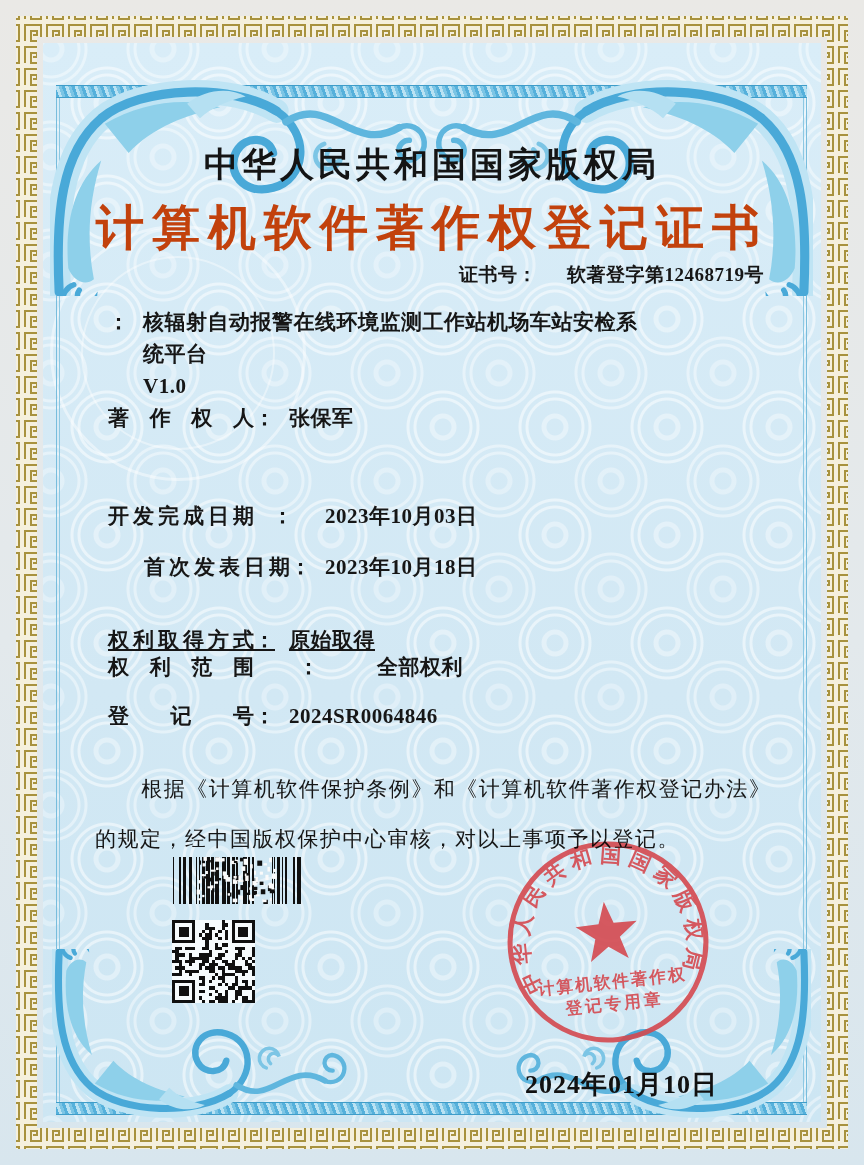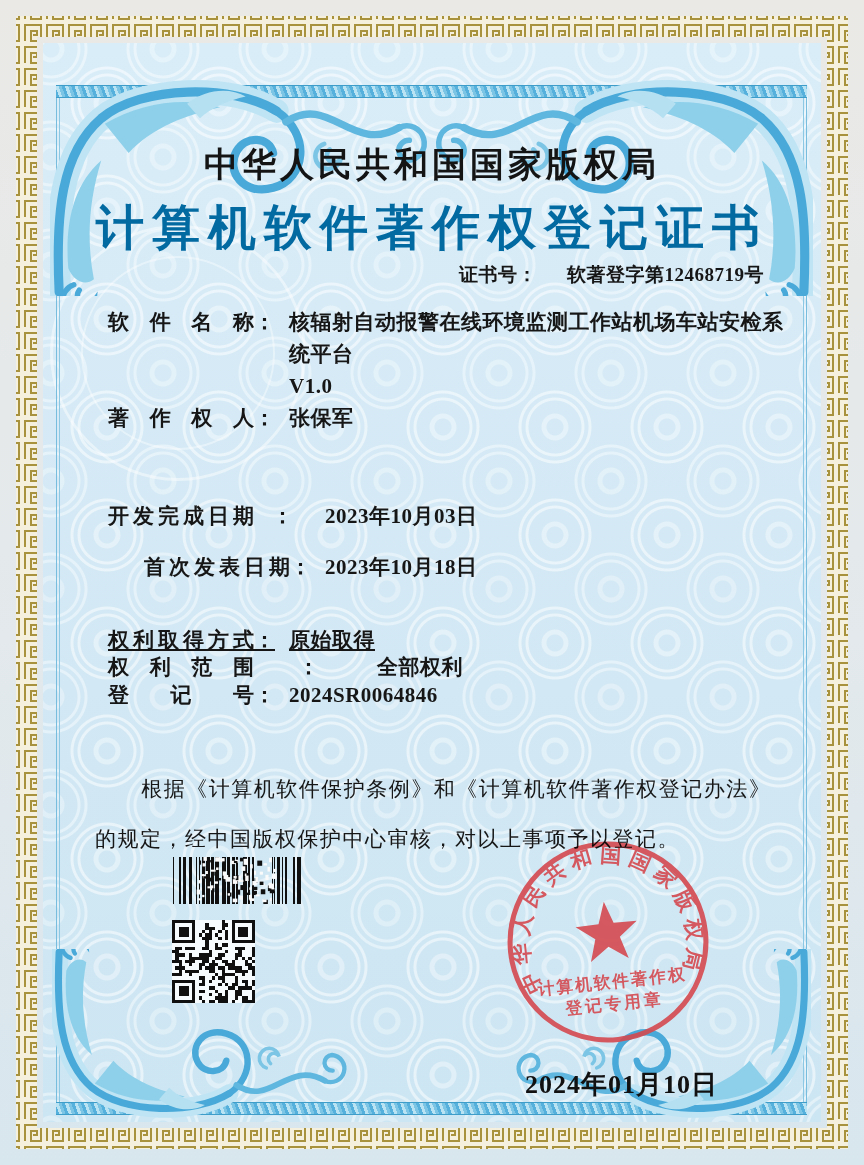--- a/index.html
+++ b/index.html
@@ -36,28 +36,28 @@
   .band-top{top:85px;} .band-bottom{bottom:50px;}
   
   .fl{position:absolute;z-index:5;pointer-events:none;}
   .fl-tl{left:50px;top:76px;width:384px;height:220px;}
   .fl-tr{right:51px;top:76px;width:384px;height:220px;transform:scaleX(-1);}
   .fl-bl{left:52px;bottom:44px;width:300px;height:172px;transform:scaleY(-1);}
   .fl-br{right:53px;bottom:44px;width:300px;height:172px;transform:scale(-1,-1);}
   
   .content{position:absolute;inset:0;z-index:6;}
   .authority{left:0;width:864px;top:142px;text-align:center;font-size:34px;font-weight:bold;letter-spacing:4px;color:#141414;}
-  .cert-title{left:0;width:864px;top:196px;text-align:center;font-size:48px;font-weight:bold;letter-spacing:8px;color:#0369a1;}
+  .cert-title{left:0;width:864px;top:196px;text-align:center;font-size:48px;font-weight:bold;letter-spacing:8px;color:#c2410c;}
   .cert-no{right:100px;top:262px;font-size:19px;font-weight:bold;letter-spacing:.5px;}
   .cert-no .num{margin-left:30px;}
   .frow{left:108px;right:58px;display:flex;align-items:flex-start;font-size:21px;font-weight:bold;line-height:32px;}
   .flabel{display:inline-block;width:146px;text-align:justify;text-align-last:justify;text-justify:inter-character;flex:0 0 146px;}
   .fcolon{flex:0 0 auto;margin-right:14px;}
   .fval{flex:1;letter-spacing:.5px;max-width:500px;word-break:break-all;}
-  .r0{top:306px;} .r1{top:402px;} .r2{top:500px;gap:18px;} .r3{top:551px;margin-left:36px;} .r4{top:624px;text-decoration:underline;} .r5{top:651px;gap:44px;} .r6{top:679px;}
+  .r0{top:306px;} .r1{top:402px;} .r2{top:500px;gap:18px;} .r3{top:551px;margin-left:36px;} .r4{top:624px;text-decoration:underline;} .r5{top:651px;gap:44px;} .r6{top:700px;}
   .statement{left:95px;right:90px;top:764px;font-size:21px;font-weight:normal;line-height:50px;text-indent:2.2em;letter-spacing:1.5px;}
   
   #barcode{left:170px;top:857px;width:134px;height:47px;}
   #qrcode{left:172px;top:920px;width:83px;height:83px;}
   
   .seal{left:502px;top:836px;width:212px;height:212px;transform:rotate(-6deg);opacity:.9;mix-blend-mode:multiply;}
   .issue-date{left:525px;top:1067px;font-size:26px;font-weight:bold;letter-spacing:1px;color:#111;}
 </style>
 </head>
 <body>
@@ -111,21 +111,20 @@
 <div class="content">
 
   <div class="abs authority">中华人民共和国国家版权局</div>
   <div class="abs cert-title">计算机软件著作权登记证书</div>
 
   <div class="abs cert-no">
     <span>证书号：</span><span class="num">软著登字第12468719号</span>
   </div>
 
   <div class="abs frow r0">
-    <span class="flabel">软件名称</span>
     <span class="fcolon">：</span>
     <div class="fval">
       <div>核辐射自动报警在线环境监测工作站机场车站安检系统平台</div>
       <div>V1.0</div>
     </div>
   </div>
 
   <div class="abs frow r1">
     <span class="flabel">著作权人</span>
     <span class="fcolon">：</span>

